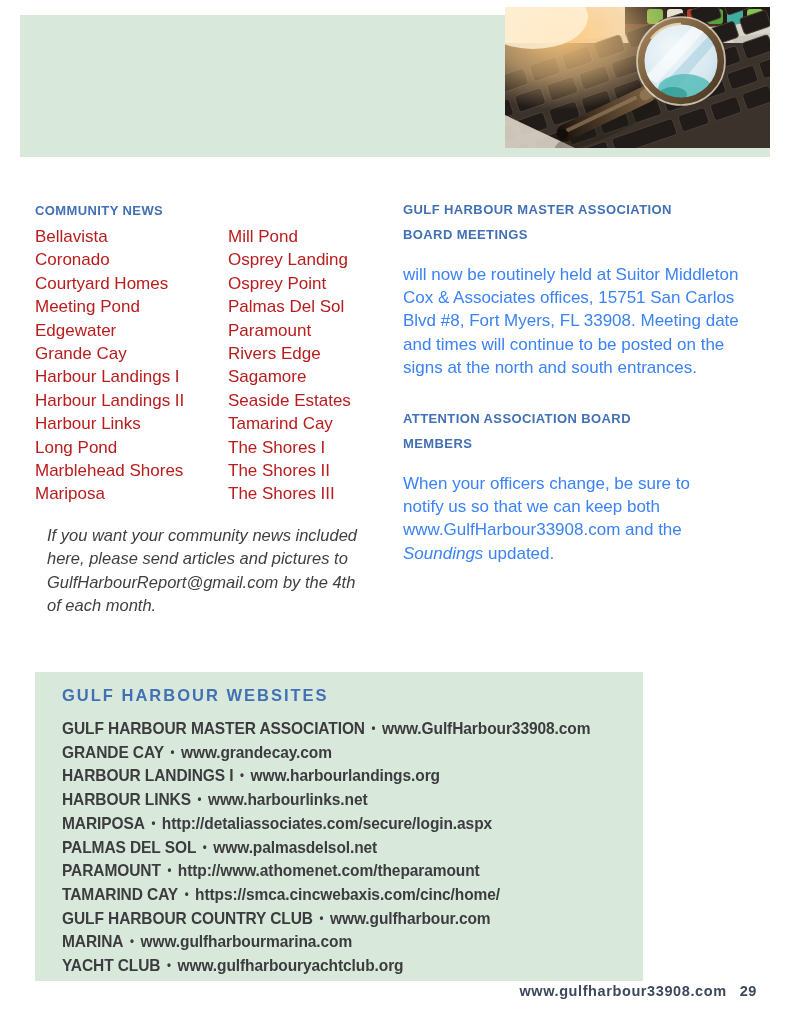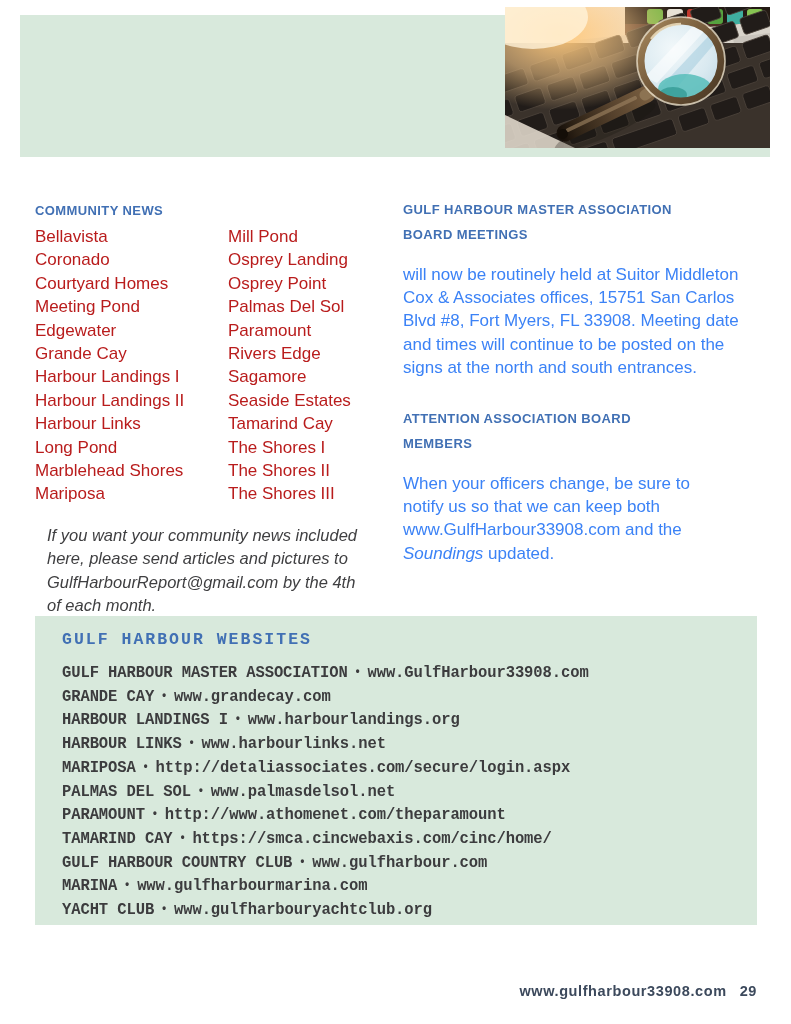--- a/index.html
+++ b/index.html
@@ -31,22 +31,22 @@
     font-style:italic; font-size:16.5px; line-height:23.3px; color:#3f3f41;margin-left:12px;
   }
   
   .rcol { position:absolute; left:403px; width:370px; }
   .board   { top:197px; }
   .attn    { top:406px; }
   .rcol .body { margin-top:16px; font-size:17px; line-height:23.2px; color:#3b82f6; }
   .italic { font-style:italic; }
   
   .websites {
-    position:absolute; left:35px; top:616px; width:722px; height:309px;
-    background:#d8e9dc; padding:14px 20px 0 27px;font-family:Liberation Mono, monospace;
+    position:absolute; left:35px; top:672px; width:608px; height:309px;
+    background:#d8e9dc; padding:14px 20px 0 27px;
   }
   .websites .ws-title {
     color:#4170b4; font-weight:700; font-size:16.5px; letter-spacing:2px;
   }
   .ws-list { margin-top:12px; }
   .site-row {
     font-size:16.5px; font-weight:700; line-height:23.7px; color:#3c3c3e;
     white-space:nowrap; transform:scaleX(.94); transform-origin:0 50%;
     letter-spacing:-0.1px;
   }

